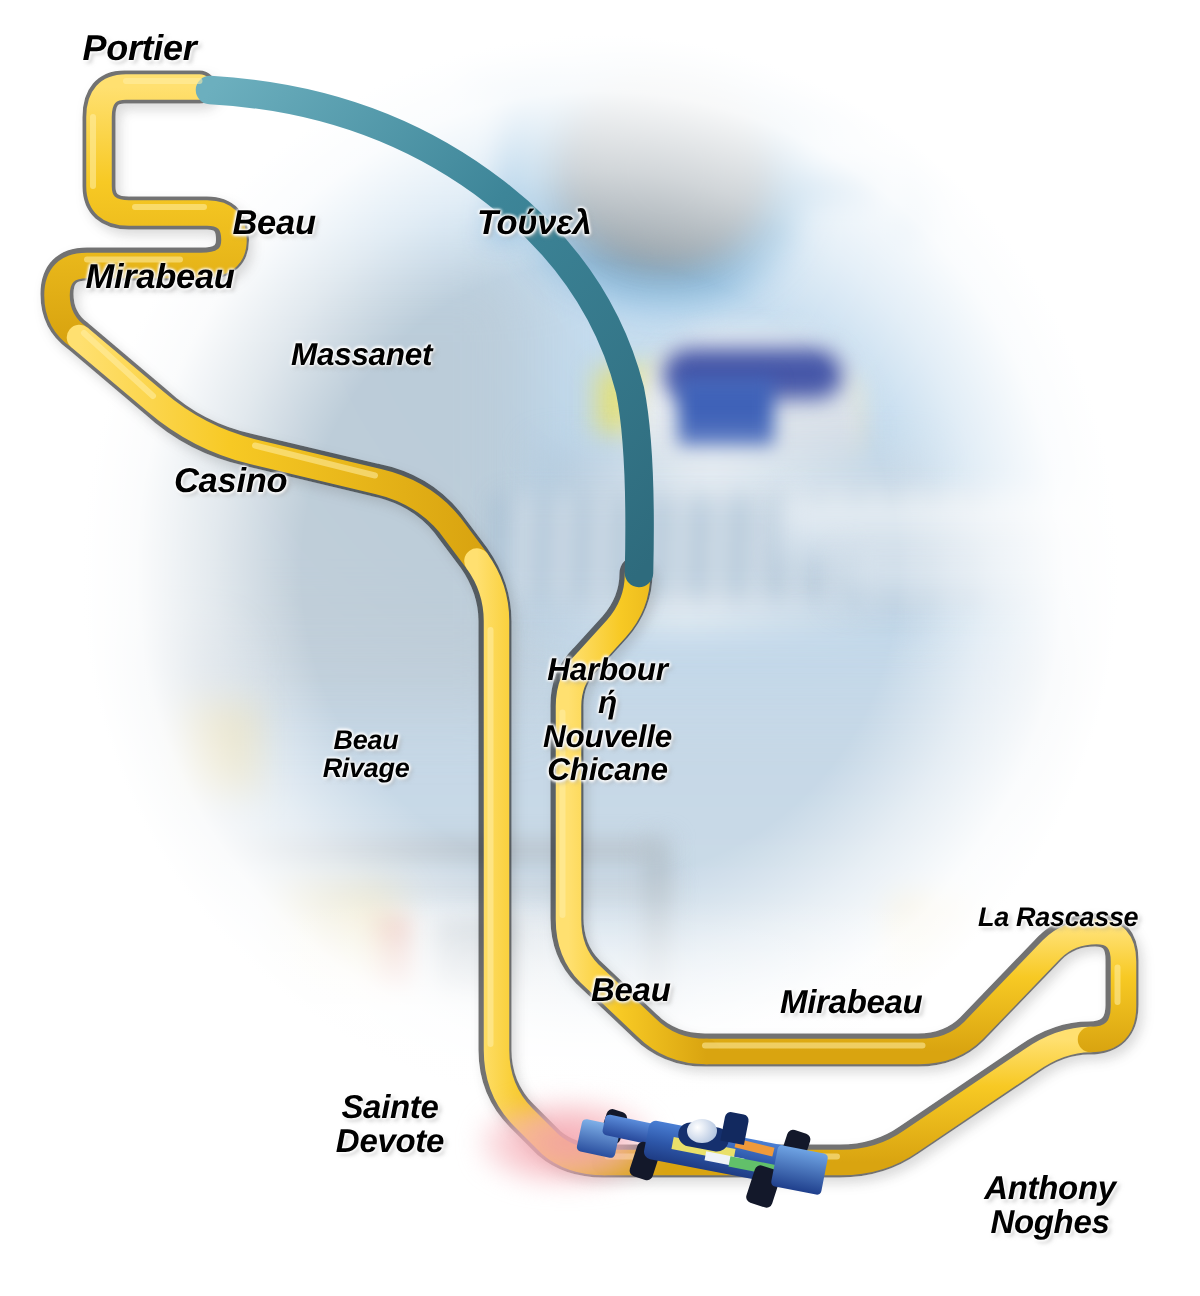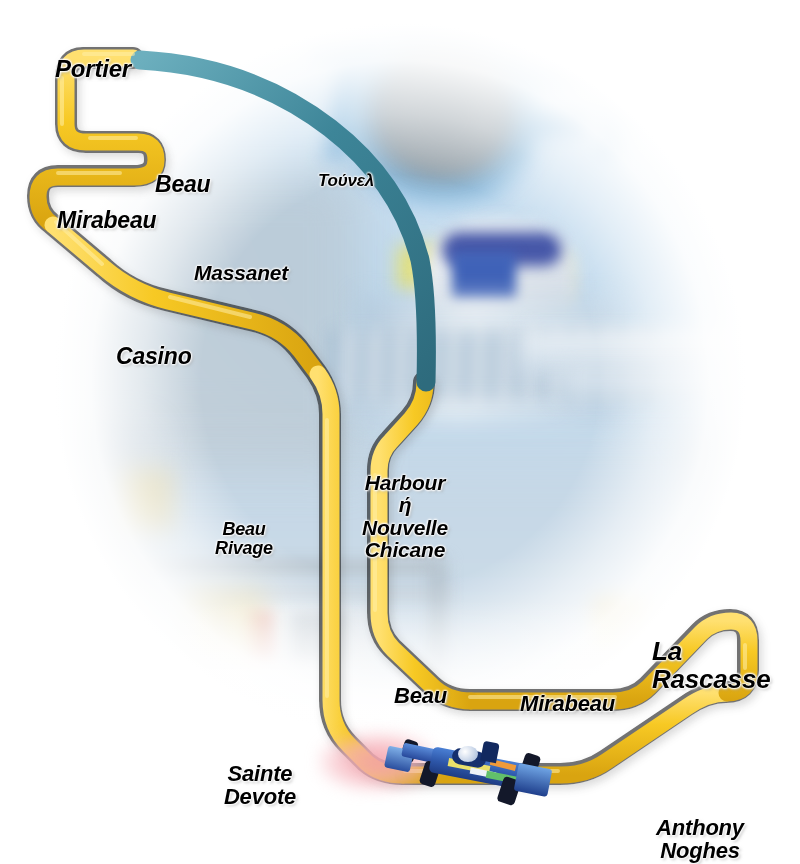--- a/index.html
+++ b/index.html
@@ -303,21 +303,20 @@
     color:#000000;
     letter-spacing:-0.2px;
     line-height:1.06;
     white-space:pre-line;
     text-shadow:
        0 1px 2px rgba(255,255,255,.95),
        1px 0 2px rgba(255,255,255,.95),
       -1px 0 2px rgba(255,255,255,.95),
        0 -1px 2px rgba(255,255,255,.95),
        2px 2px 3px rgba(160,160,160,.55);
-    margin-top: 36px;
   }
   .lbl-center{text-align:center;}
 </style>
 </head>
 <body>
 
 <div id="stage">
 
   <div id="photo-backdrop">
     <div class="bg-layer bg-sky"></div>
@@ -445,30 +444,30 @@
     <div class="carpart c-airbox"></div>
     <div class="carpart c-tyre t3"></div>
     <div class="carpart c-tyre t4"></div>
     <div class="carpart c-rear-wing"></div>
   </div>
 
   <div id="labels">
       <div class="label" style="font-size: 24px; top: 20px; left: 55px;">Portier</div>
       <div class="label" style="font-size: 23px; top: 136px; left: 155px;">Beau</div>
       <div class="label" style="font-size: 23px; top: 172px; left: 57px;">Mirabeau</div>
-      <div class="label" style="font-size: 17px; top: 136px; left: 318px;">Τούνελ</div>
+      <div class="label" style="font-size: 23px; top: 136px; left: 318px;">Τούνελ</div>
       <div class="label" style="font-size: 21px; top: 226px; left: 194px;">Massanet</div>
       <div class="label" style="font-size: 23px; top: 308px; left: 116px;">Casino</div>
       <div class="label lbl-center" style="font-size: 21px; top: 436px; left: 405px; transform: translateX(-50%);">Harbour
 ή
 Nouvelle
 Chicane</div>
       <div class="label lbl-center" style="font-size: 18px; top: 484px; left: 244px; transform: translateX(-50%);">Beau
 Rivage</div>
-      <div class="label" style="font-size: 26px; top: 602px; left: 652px;">La Rascasse</div>
+      <div class="label" style="font-size: 18px; top: 602px; left: 652px;">La Rascasse</div>
       <div class="label" style="font-size: 22px; top: 648px; left: 394px;">Beau</div>
       <div class="label" style="font-size: 22px; top: 656px; left: 520px;">Mirabeau</div>
       <div class="label lbl-center" style="font-size: 22px; top: 726px; left: 260px; transform: translateX(-50%);">Sainte
 Devote</div>
       <div class="label lbl-center" style="font-size: 22px; top: 780px; left: 700px; transform: translateX(-50%);">Anthony
 Noghes</div>
     </div>
 
 </div>
 

